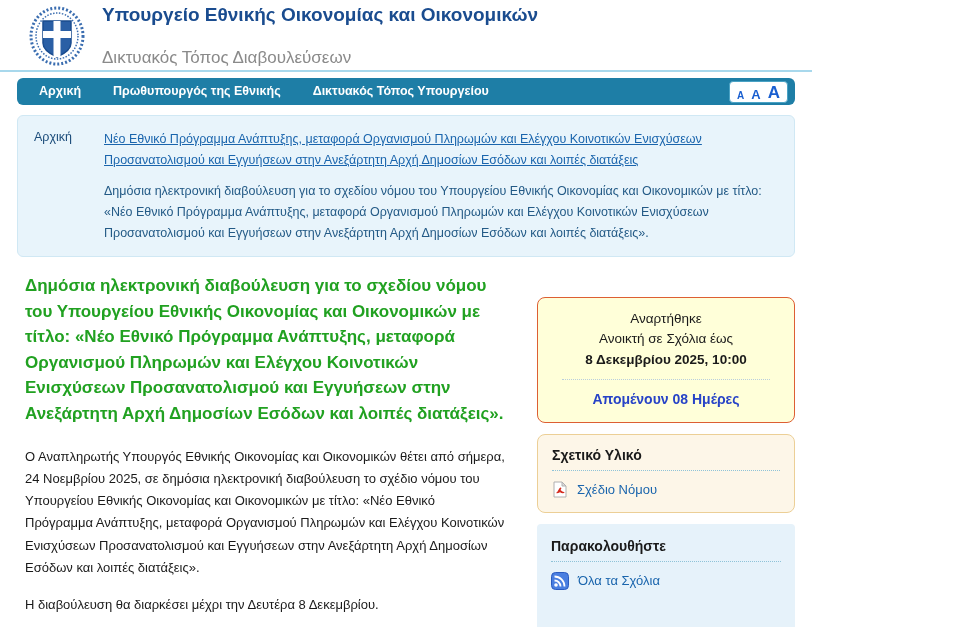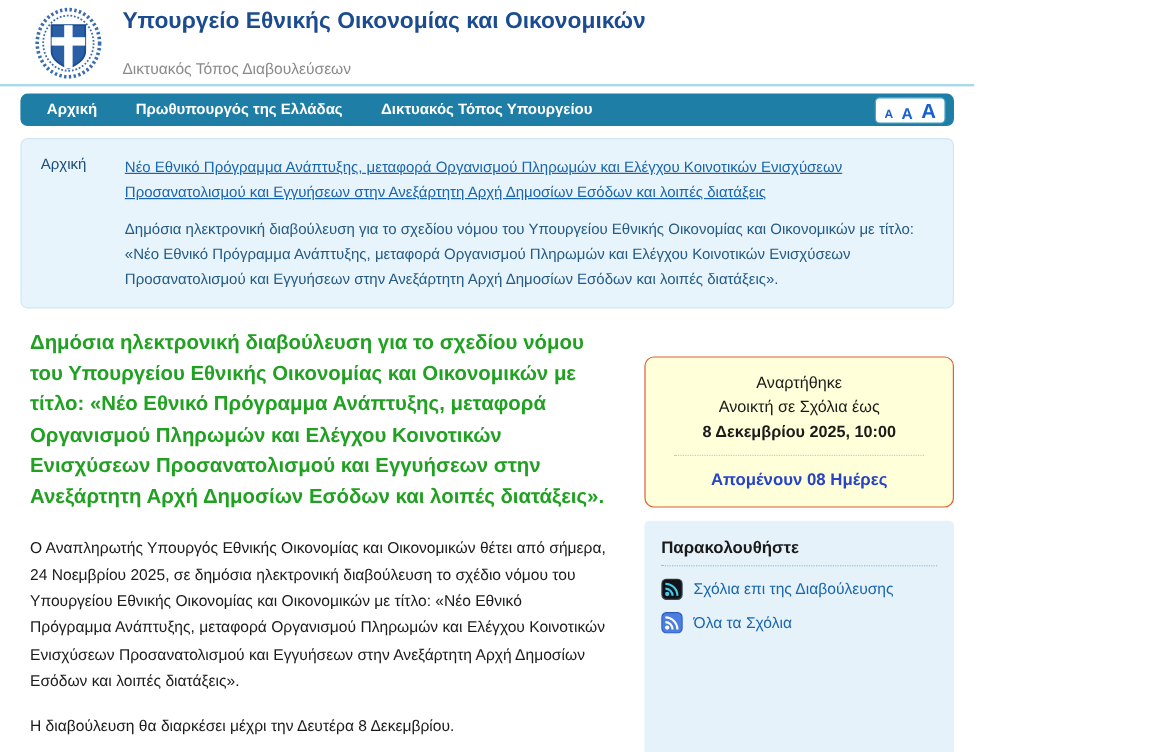--- a/index.html
+++ b/index.html
@@ -3,21 +3,21 @@
 <meta charset="utf-8">
 <style>
   html,body{margin:0;padding:0;background:#fff;}
   .page{position:relative;width:812px;height:627px;overflow:hidden;background:#fff;
         font-family:"Liberation Sans", sans-serif;color:#1a1a1a;}
 
   
   .header{display:flex;align-items:center;padding:9px 0 8px 28px;height:70px;box-sizing:border-box;}
   .logo{width:58px;height:62px;flex-shrink:0;margin-right:16px;}
   .site-title{font-size:19px;font-weight:bold;color:#1a4c8f;line-height:1.3;}
-  .site-subtitle{font-size:13px;color:#8a8a8a;margin-top:20px;}
+  .site-subtitle{font-size:17px;color:#8a8a8a;margin-top:20px;}
   .header-sep{height:2px;background:#a8d8ec;width:100%;}
 
   
   .navbar{position:relative;margin:6px 17px 0 17px;height:27px;background:#1e7ea6;
           border-radius:6px;display:flex;align-items:center;padding:0 6px;}
   .nav-item{color:#fff;font-size:12.5px;font-weight:bold;text-decoration:none;
             padding:0 16px;line-height:27px;cursor:pointer;white-space:nowrap;}
   .font-controls{position:absolute;right:7px;top:3px;height:19px;background:#fff;
                  border:1px solid #4aa2c4;border-radius:4px;display:flex;align-items:flex-end;
                  padding:0 7px 1px 7px;gap:7px;cursor:pointer;}
@@ -78,21 +78,21 @@
     </span>
     <div>
       <div class="site-title">Υπουργείο Εθνικής Οικονομίας και Οικονομικών</div>
       <div class="site-subtitle">Δικτυακός Τόπος Διαβουλεύσεων</div>
     </div>
   </div>
   <div class="header-sep"></div>
 
   <div class="navbar">
     <a class="nav-item">Αρχική</a>
-    <a class="nav-item">Πρωθυπουργός της Ελλάδας</a>
+    <a class="nav-item">Πρωθυπουργός της Εθνικής</a>
     <a class="nav-item">Δικτυακός Τόπος Υπουργείου</a>
     <span class="font-controls">
       <span class="fc-a s1">A</span>
       <span class="fc-a s2">A</span>
       <span class="fc-a s3">A</span>
     </span>
   </div>
 
   <div class="breadcrumb">
     <span class="bc-home">Αρχική</span>
@@ -115,36 +115,38 @@
     <div class="sidebar">
 
       <div class="status-box">
         <div>Αναρτήθηκε</div>
         <div>Ανοικτή σε Σχόλια έως</div>
         <div class="bold">8 Δεκεμβρίου 2025, 10:00</div>
         <hr class="status-divider">
         <div class="remaining">Απομένουν 08 Ημέρες</div>
       </div>
 
+      <div class="related-box">
+        <div class="side-header">Σχετικό Υλικό</div>
+        <div class="side-row">
+          <span class="icon">
+            <svg width="16" height="17" viewBox="0 0 16 17">
+              <path d="M2 1 h8 l4 4 v11 h-12 Z" fill="#fff" stroke="#b0b0b0" stroke-width="1"></path>
+              <path d="M10 1 l4 4 h-4 Z" fill="#dcdcdc" stroke="#b0b0b0" stroke-width="1"></path>
+              <path d="M4 12 q1.5-1 3-4 q0.8-2 2-1.5 q1 0.6-0.5 2.5 q2 2 3.5 2 q1.2 0.4 0 1 q-2 0.5-4-0.8 q-2.5 1.3-4 0.8 Z" fill="#d42b1e"></path>
+            </svg>
+          </span>
+          <a class="side-link">Σχέδιο Νόμου</a>
+        </div>
+      </div>
 
       <div class="blue-box">
 
         <div class="section">
           <div class="side-header">Παρακολουθήστε</div>
-          <div class="side-row">
-            <span class="icon">
-              <svg width="18" height="18" viewBox="0 0 18 18">
-                <rect x="0.5" y="0.5" width="17" height="17" rx="4" fill="#101418" stroke="#3c4a55"></rect>
-                <circle cx="5" cy="13" r="1.8" fill="#49c8e8"></circle>
-                <path d="M3.5 8.5 a6 6 0 0 1 6 6" fill="none" stroke="#49c8e8" stroke-width="1.8"></path>
-                <path d="M3.5 4.5 a10 10 0 0 1 10 10" fill="none" stroke="#49c8e8" stroke-width="1.8"></path>
-              </svg>
-            </span>
-            <a class="side-link">Σχόλια επι της Διαβούλευσης</a>
-          </div>
           <div class="side-row">
             <span class="icon">
               <svg width="18" height="18" viewBox="0 0 18 18">
                 <rect x="0.5" y="0.5" width="17" height="17" rx="4" fill="#4a7fe0" stroke="#2a5bc0"></rect>
                 <circle cx="5" cy="13" r="1.8" fill="#fff"></circle>
                 <path d="M3.5 8.5 a6 6 0 0 1 6 6" fill="none" stroke="#fff" stroke-width="1.8"></path>
                 <path d="M3.5 4.5 a10 10 0 0 1 10 10" fill="none" stroke="#fff" stroke-width="1.8"></path>
               </svg>
             </span>
             <a class="side-link">Όλα τα Σχόλια</a>

